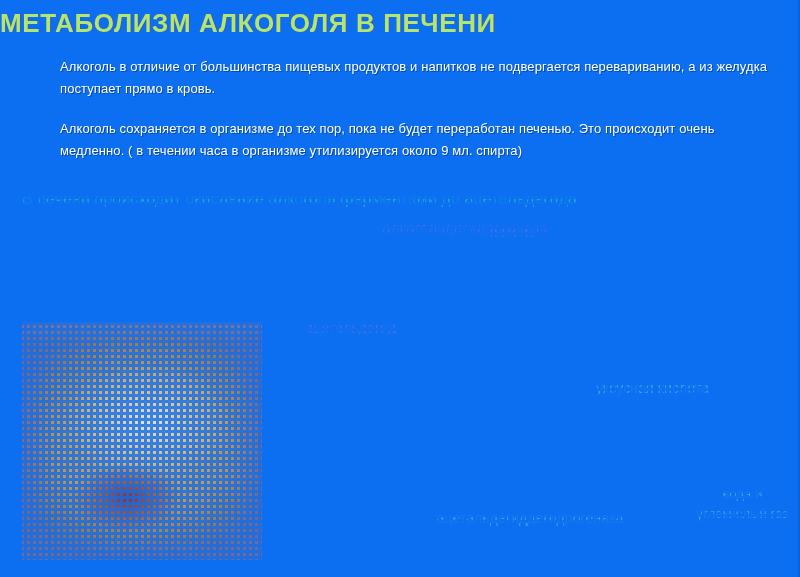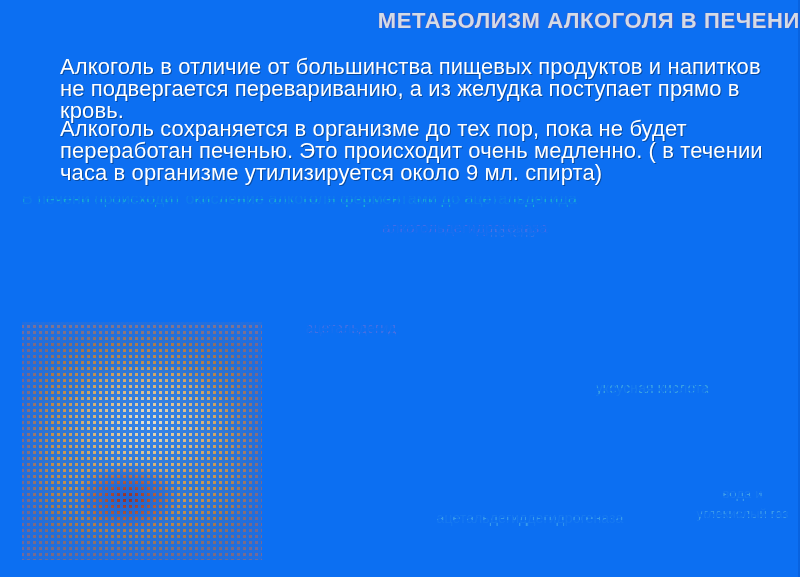--- a/index.html
+++ b/index.html
@@ -17,35 +17,35 @@
     overflow: hidden;
     background: #0c6ff2;
   }
 
   
   #slide-title {
     position: absolute;
     left: 0;
     top: 8px;
     width: 800px;
-    text-align: right;
-    font-size: 22px;
+    text-align: left;
+    font-size: 26px;
     font-weight: bold;
     letter-spacing: 0.6px;
-    color: #e5e5e5;
+    color: #bef264;
     text-shadow: 0 0 1px #5a4aa8, 1px 0 0 rgba(90,70,180,.6);
     opacity: .92;
     white-space: nowrap;
   }
 
   
   .body-para {
     position: absolute;
     color: #ffffff;
-    font-size: 22px;
+    font-size: 13px;
     line-height: 22px;
     text-shadow: 1px 1px 0 rgba(0,0,0,.35);
     letter-spacing: .1px;
   }
   #para-1 { left: 60px; top: 56px; width: 712px; }
   #para-2 { left: 60px; top: 118px; width: 712px; }
 
   
   #fade-region {
     position: absolute;

